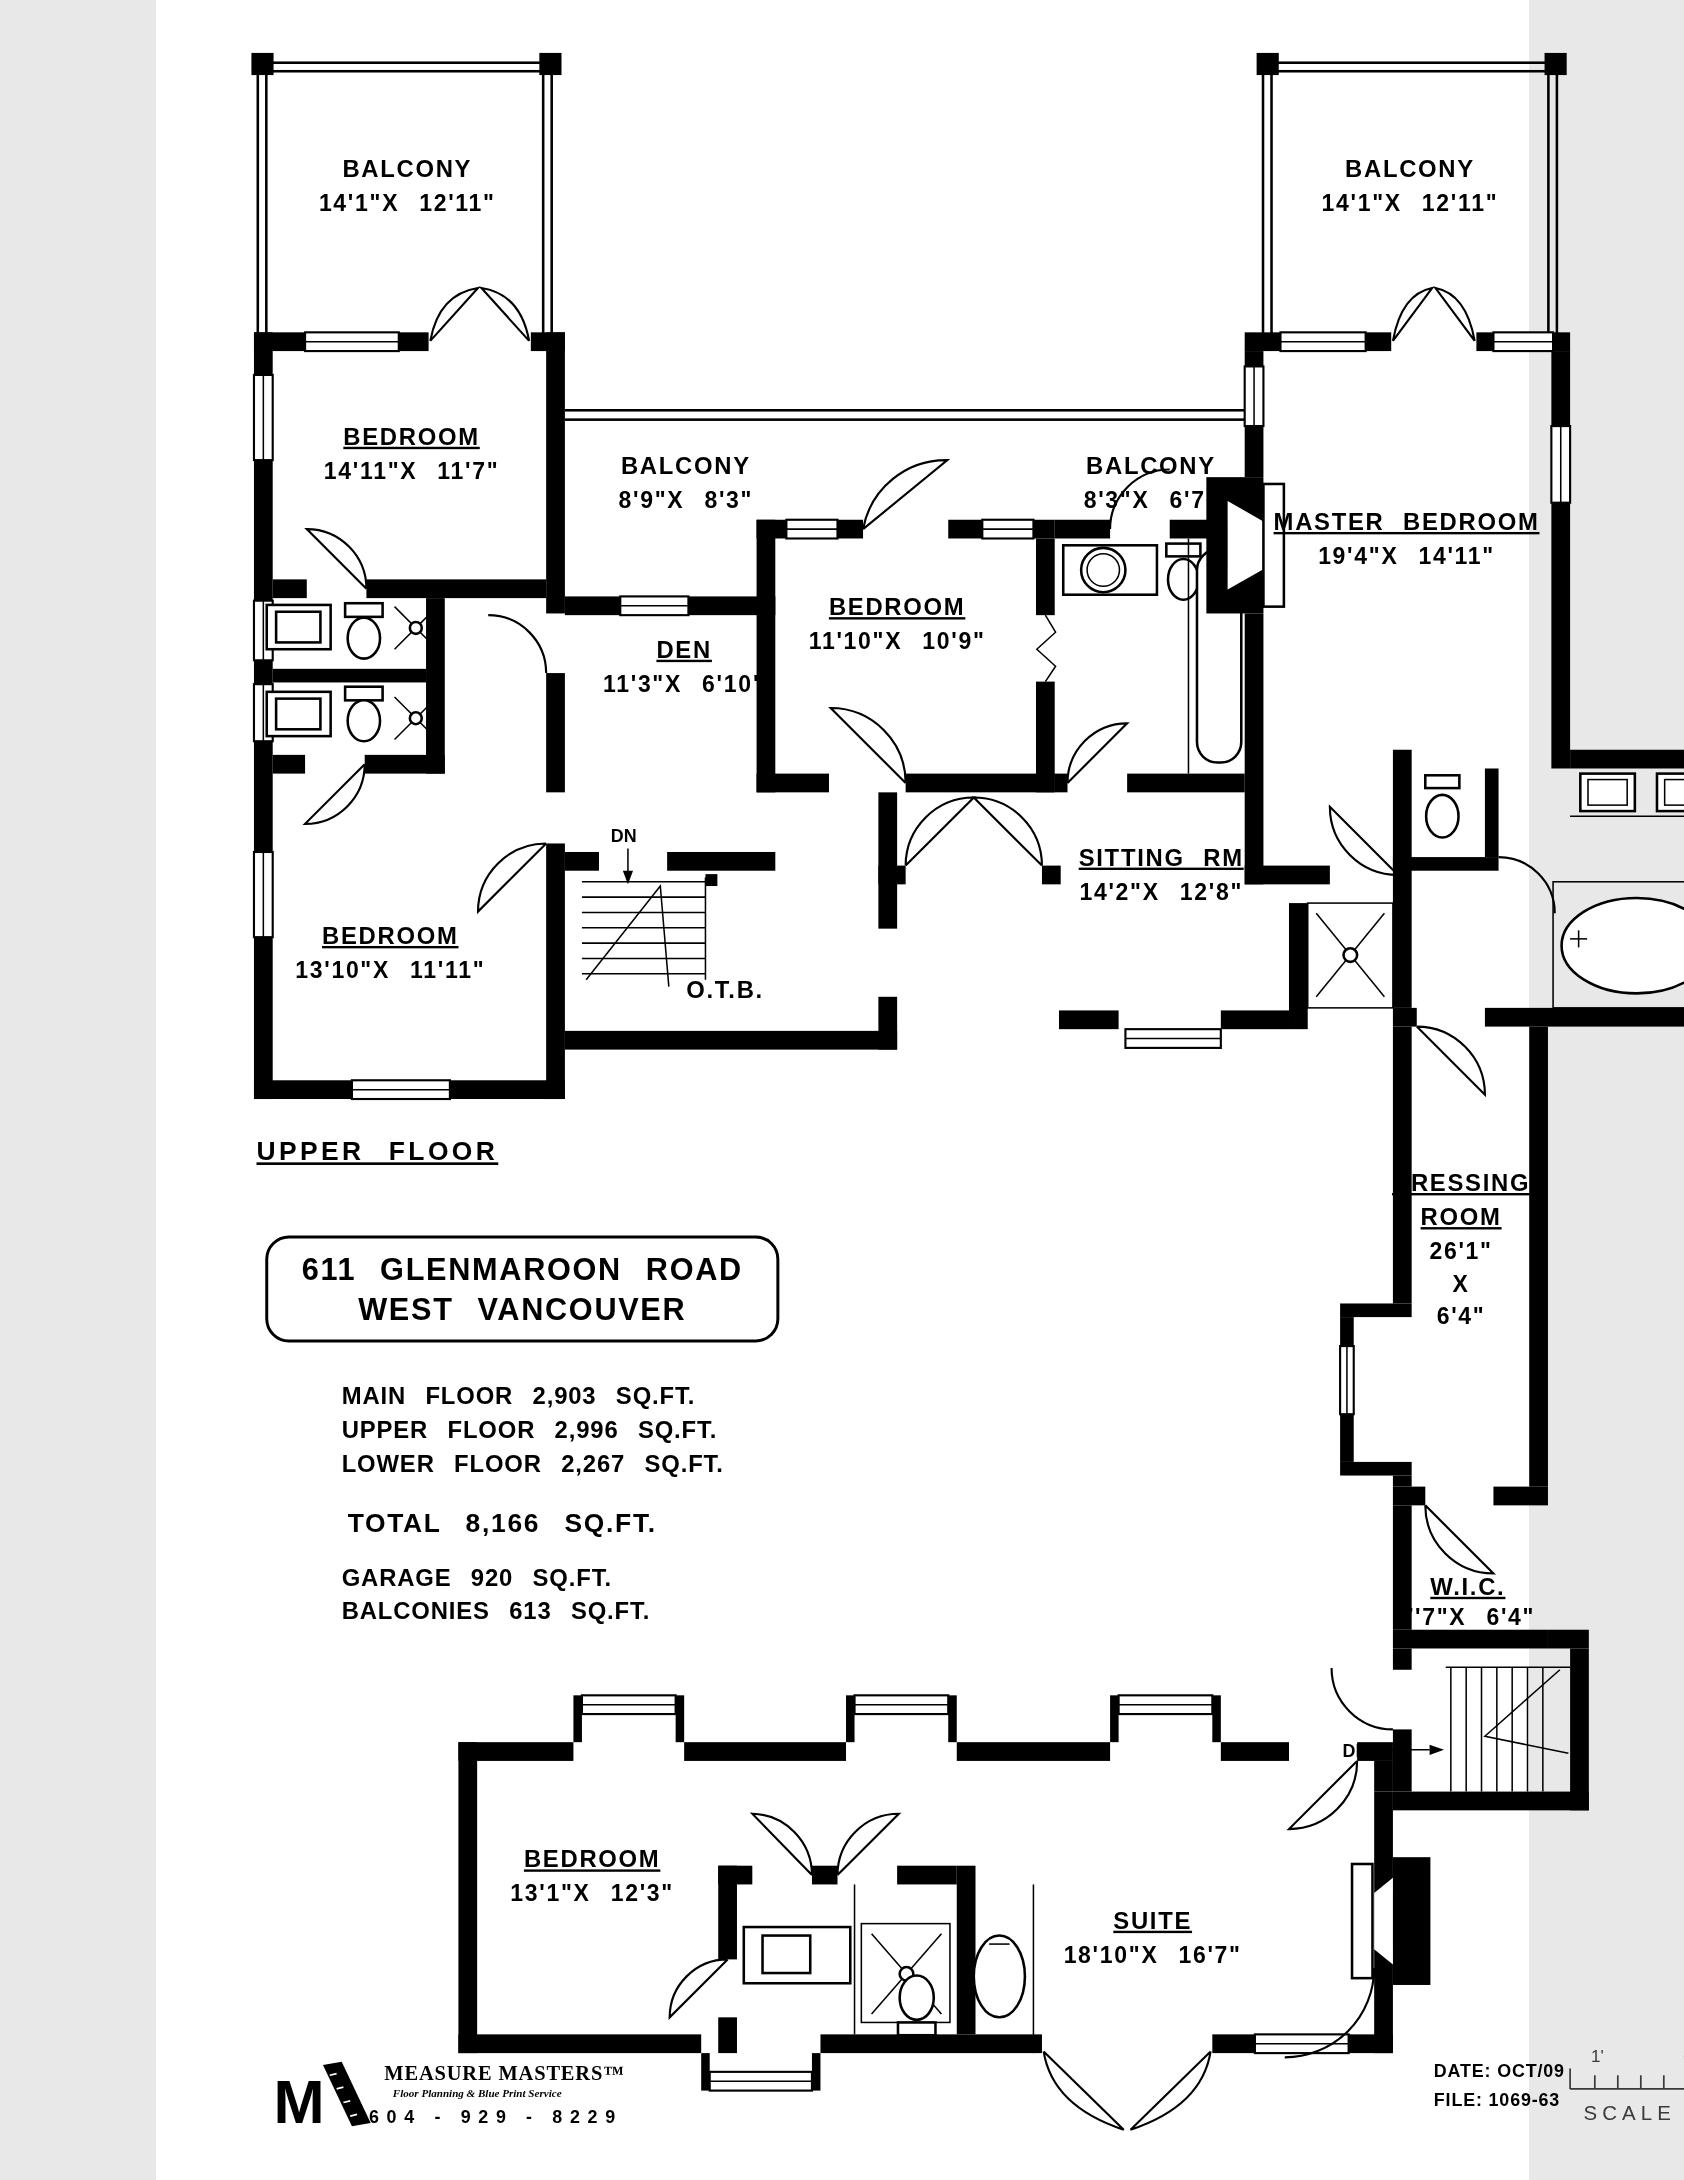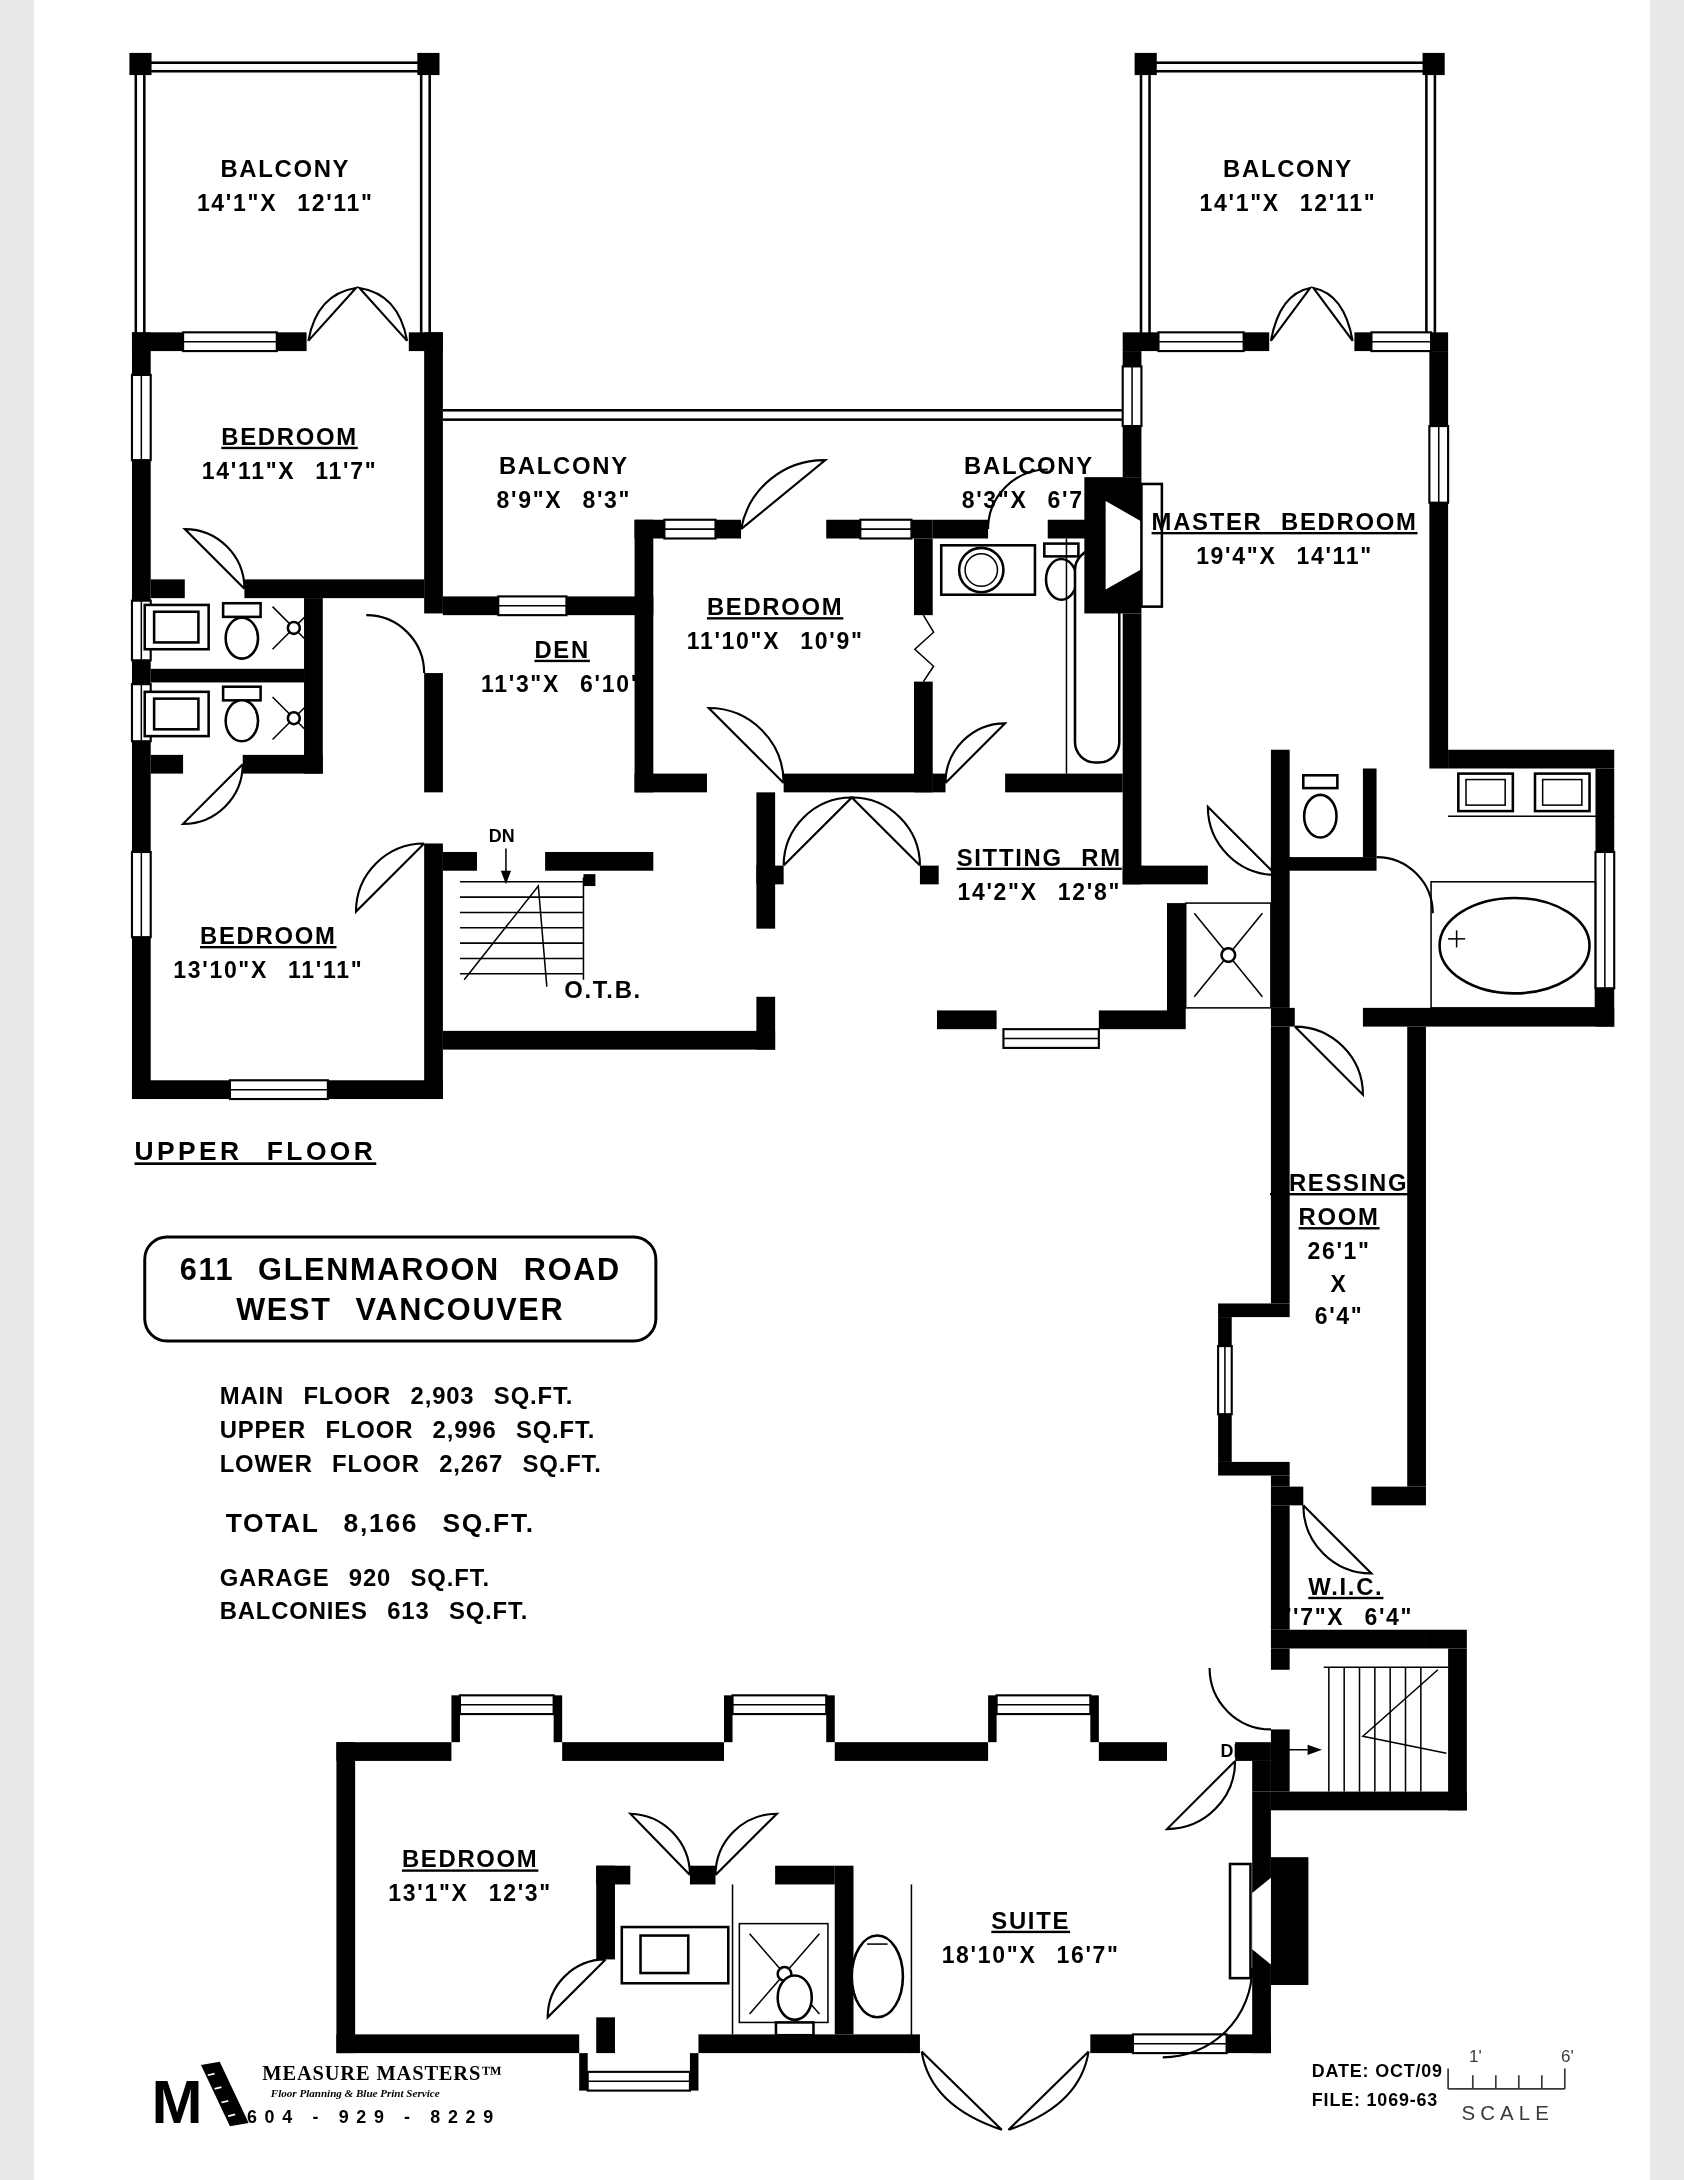--- a/index.html
+++ b/index.html
@@ -1,16 +1,16 @@
 <!DOCTYPE html>
 <html style="font-size:13.6px"><head>
 <meta charset="utf-8">
 <style>
   html,body{margin:0;padding:0;background:#e8e8e8;}
-  #page{width:1616px;height:2181px;background:#ffffff;position:relative;margin:0 auto;
+  #page{width:1373px;height:2181px;background:#ffffff;position:relative;margin:0 auto;
         font-family:"Liberation Sans", sans-serif;}
   svg{display:block}
   .wall{fill:#000;stroke:none}
   .thin{fill:none;stroke:#000;stroke-width:2.5}
   .hair{fill:none;stroke:#000;stroke-width:1.8}
   .win{fill:#fff;stroke:#000;stroke-width:2.5}
   .fix{fill:#fff;stroke:#000;stroke-width:3}
   .room{font:bold 28px "Liberation Sans",sans-serif;letter-spacing:2px;word-spacing:12px;fill:#000;text-anchor:middle}
   .dims{font:bold 27px "Liberation Sans",sans-serif;letter-spacing:2px;word-spacing:14px;fill:#000;text-anchor:middle}
   .u{text-decoration:underline}

